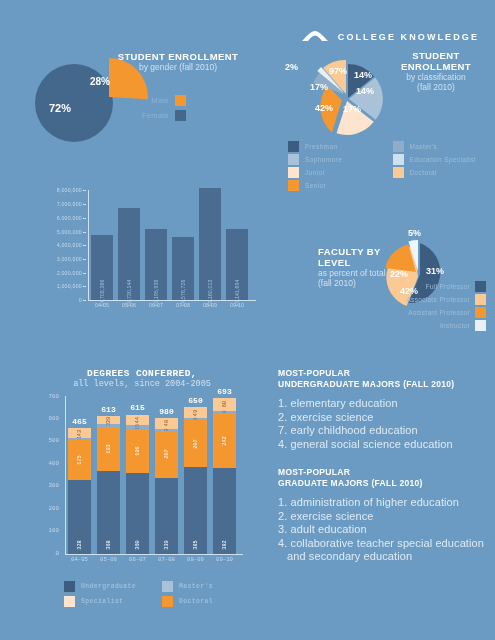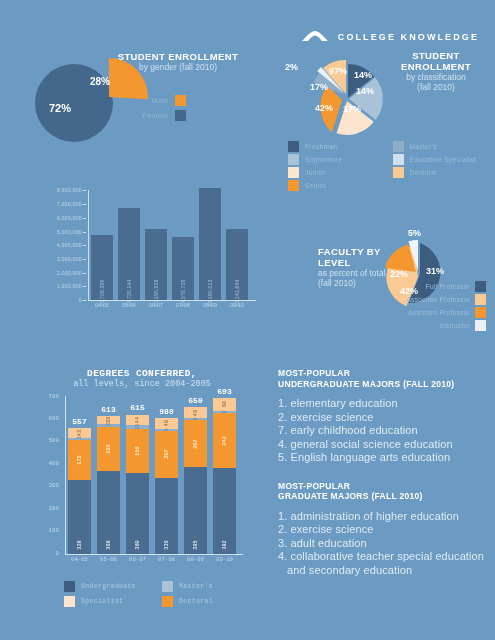--- a/index.html
+++ b/index.html
@@ -349,21 +349,21 @@
         <div class="d-tick" style="top:109px">200</div>
         <div class="d-tick" style="top:131px">100</div>
         <div class="d-tick" style="top:154px">0</div>
       </div>
       <div class="d-axisline"></div>
       <div class="d-baseline"></div>
 
       <div class="d-bars">
 
         <div class="d-col">
-          <div class="d-total" style="bottom:127.7px">557</div>
+          <div class="d-total" style="bottom:127.7px">465</div>
           <div class="d-seg" style="height:9.7px;background:#fbc993">
               <i style="color:#7a5a33">43</i>
             </div>
           <div class="d-seg" style="height:2.5px;background:#8fadc9">
               <i style="color:#5c7f9f">11</i>
             </div>
           <div class="d-seg" style="height:39.5px;background:#f5972f">
               <i style="color:#ffffff">175</i>
             </div>
           <div class="d-seg" style="height:74.1px;background:#4a6c91">
@@ -484,21 +484,20 @@
   </div>
 
   <div class="majors">
     <div class="m-head">MOST-POPULAR</div>
     <div class="m-head">UNDERGRADUATE MAJORS (FALL 2010)</div>
     <ul class="m-list">
       <li>1. elementary education</li>
       <li>2. exercise science</li>
       <li>7. early childhood education</li>
       <li>4. general social science education</li>
-      <li>5. English language arts education</li>
     </ul>
 
     <div class="m-gap"></div>
 
     <div class="m-head">MOST-POPULAR</div>
     <div class="m-head">GRADUATE MAJORS (FALL 2010)</div>
     <ul class="m-list">
       <li>1. administration of higher education</li>
       <li>2. exercise science</li>
       <li>3. adult education</li>

